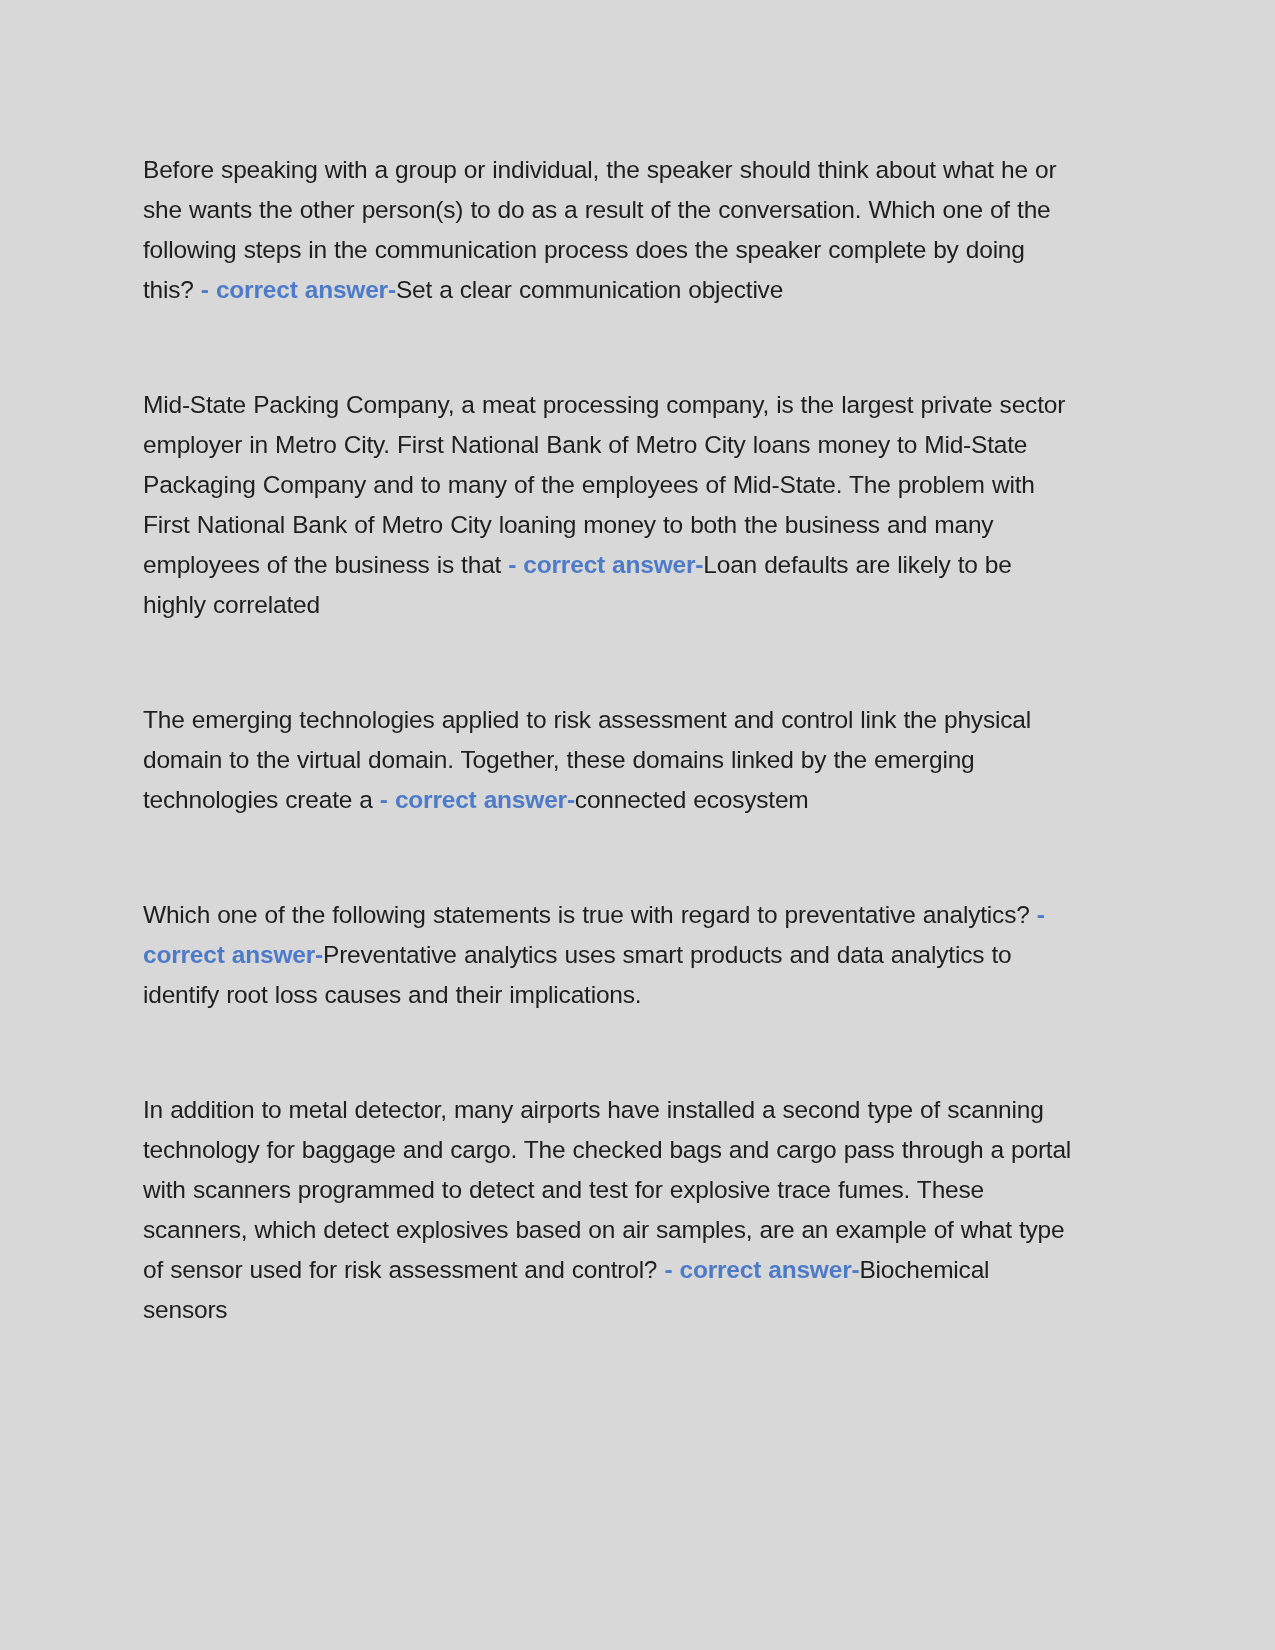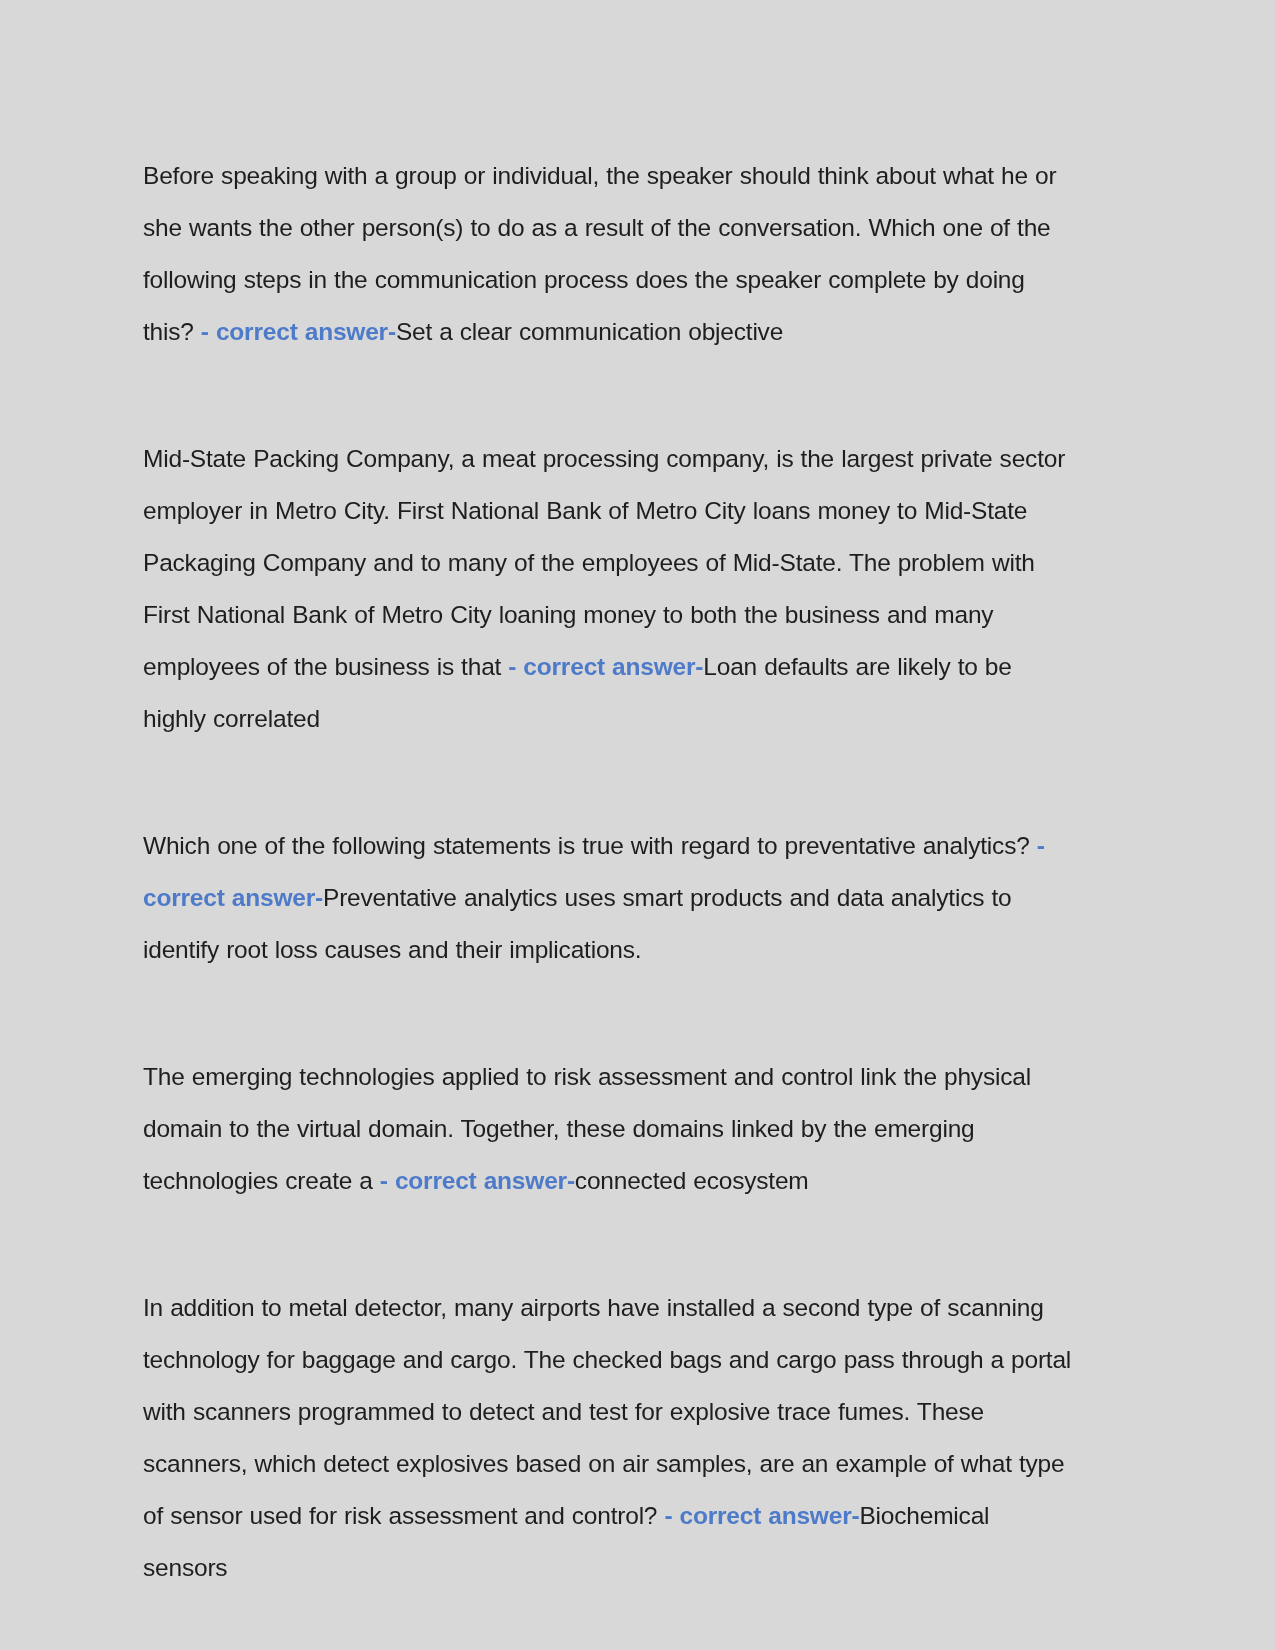--- a/index.html
+++ b/index.html
@@ -16,39 +16,39 @@
   .page {
     box-sizing: border-box;
     width: 1275px;
     height: 1650px;
     padding: 150px 140px 0 143px;
   }
   .qa-paragraph {
     width: 935px;
     margin: 0 0 75px 0;
     font-size: 24.5px;
-    line-height: 52px;
+    line-height: 40px;
     letter-spacing: -0.2px;
     color: #1e1e1e;
     word-spacing: 0.5px;
   }
   .answer-marker {
     color: #4d7ac9;
     font-weight: bold;
   }
 </style>
 </head>
 <body>
 
 <div class="page">
 
   <p class="qa-paragraph"><span>Before speaking with a group or individual, the speaker should think about what he or she wants the other person(s) to do as a result of the conversation. Which one of the following steps in the communication process does the speaker complete by doing this? </span><span class="answer-marker">- correct answer-</span><span>Set a clear communication objective</span></p>
 
   <p class="qa-paragraph"><span>Mid-State Packing Company, a meat processing company, is the largest private sector employer in Metro City. First National Bank of Metro City loans money to Mid-State Packaging Company and to many of the employees of Mid-State. The problem with First National Bank of Metro City loaning money to both the business and many employees of the business is that </span><span class="answer-marker">- correct answer-</span><span>Loan defaults are likely to be highly correlated</span></p>
 
+  <p class="qa-paragraph"><span>The emerging technologies applied to risk assessment and control link the physical domain to the virtual domain. Together, these domains linked by the emerging technologies create a </span><span class="answer-marker">- correct answer-</span><span>connected ecosystem</span></p>
+
   <p class="qa-paragraph"><span>Which one of the following statements is true with regard to preventative analytics? </span><span class="answer-marker">- correct answer-</span><span>Preventative analytics uses smart products and data analytics to identify root loss causes and their implications.</span></p>
-
-  <p class="qa-paragraph"><span>The emerging technologies applied to risk assessment and control link the physical domain to the virtual domain. Together, these domains linked by the emerging technologies create a </span><span class="answer-marker">- correct answer-</span><span>connected ecosystem</span></p>
 
   <p class="qa-paragraph"><span>In addition to metal detector, many airports have installed a second type of scanning technology for baggage and cargo. The checked bags and cargo pass through a portal with scanners programmed to detect and test for explosive trace fumes. These scanners, which detect explosives based on air samples, are an example of what type of sensor used for risk assessment and control? </span><span class="answer-marker">- correct answer-</span><span>Biochemical sensors</span></p>
 
 
 </div>
 
 </body></html>

